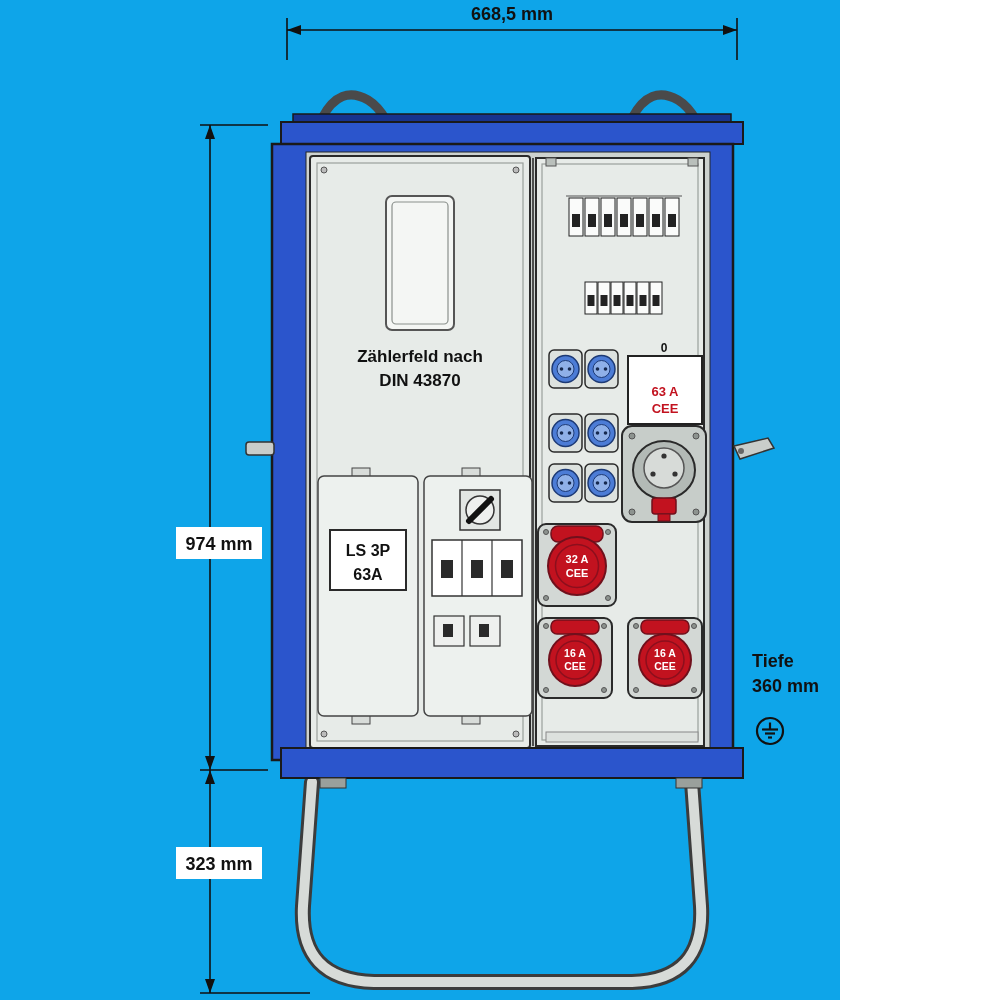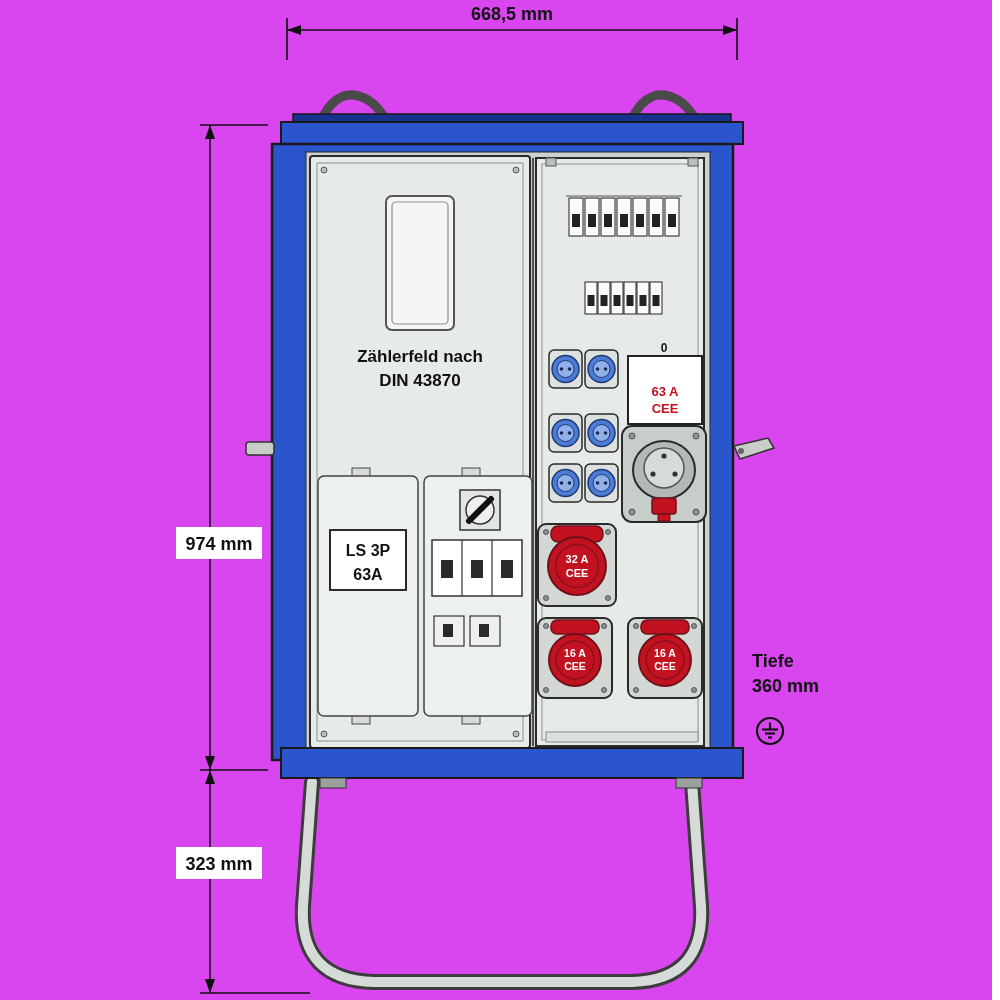--- a/index.html
+++ b/index.html
@@ -5,21 +5,21 @@
   :root{
     --cabinet-blue:#2B55CC;
     --cabinet-blue-dark:#17338F;
     --panel-gray:#E7EBE8;
     --cee-red:#C2121F;
     --socket-blue:#4C7CD6;
     --tube-gray:#D7DBD8;
     --outline:#1A1A1A;
   }
   html,body{margin:0;padding:0;background:#fff;}
-  .canvas{width:992px;height:1000px;background:#d946ef;position:relative;overflow:hidden;
+  .canvas{width:840px;height:1000px;background:#0ea5e9;position:relative;overflow:hidden;
           font-family:"Liberation Sans",sans-serif;}
   svg{display:block;}
   text{fill:#111;}
   .dim-label{font:700 18px "Liberation Sans",sans-serif;}
   .panel-label{font:700 17px "Liberation Sans",sans-serif;}
   .ls-label{font:700 16px "Liberation Sans",sans-serif;}
   .marker-label{font:700 12px "Liberation Sans",sans-serif;}
   .cee-box-label{font:700 13px "Liberation Sans",sans-serif;fill:var(--cee-red);}
   .socket-label{font:700 11px "Liberation Sans",sans-serif;fill:#ffffff;}
   .socket-label-sm{font:700 10.5px "Liberation Sans",sans-serif;fill:#ffffff;}

